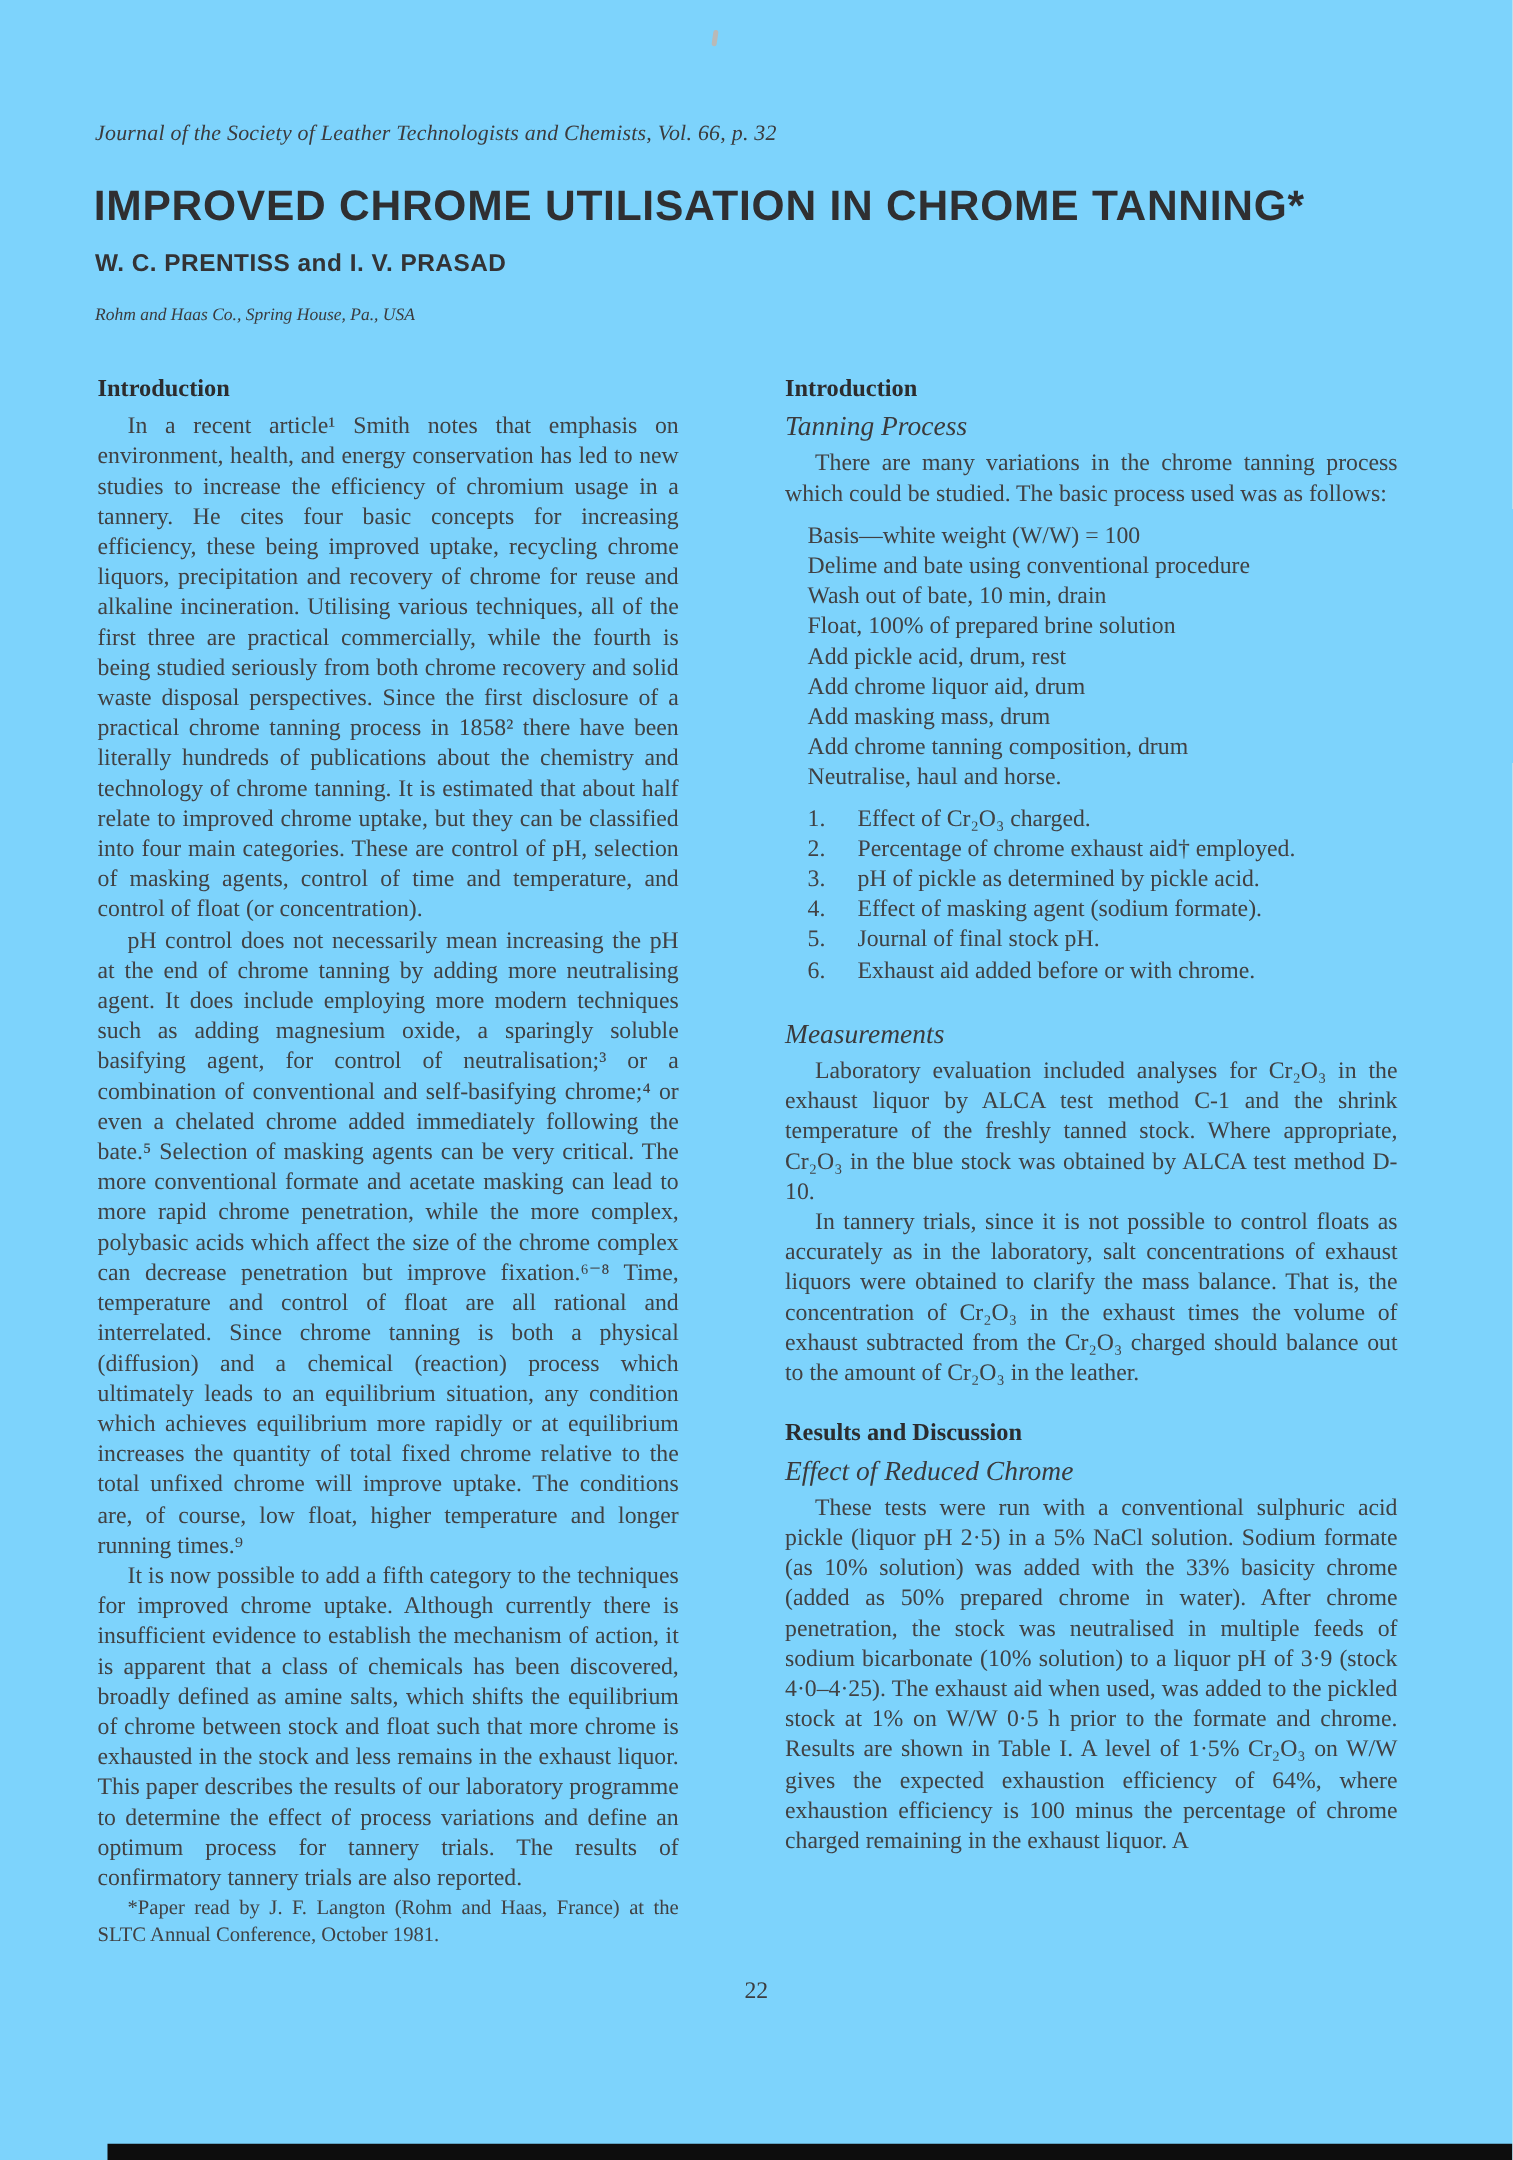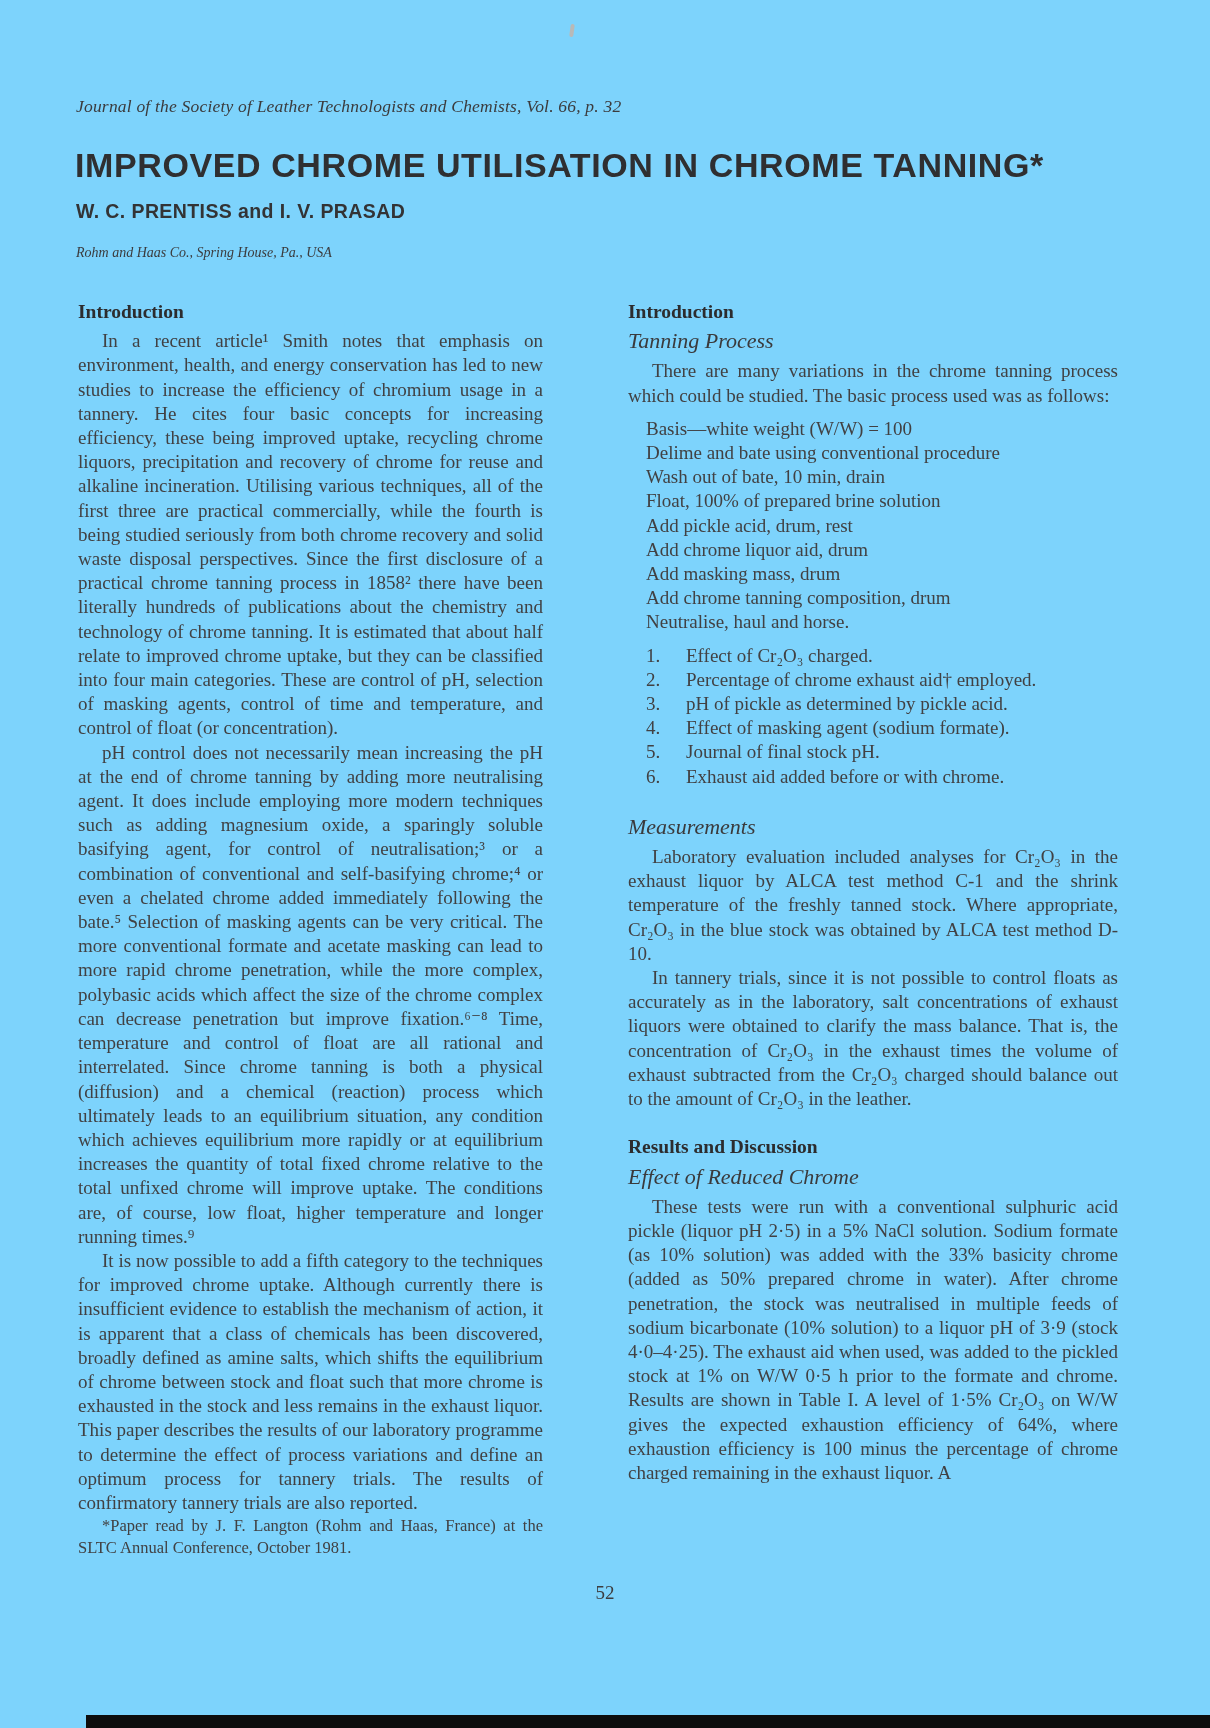--- a/index.html
+++ b/index.html
@@ -210,17 +210,17 @@
       <p>In tannery trials, since it is not possible to control floats as accurately as in the laboratory, salt concentrations of exhaust liquors were obtained to clarify the mass balance. That is, the concentration of Cr₂O₃ in the exhaust times the volume of exhaust subtracted from the Cr₂O₃ charged should balance out to the amount of Cr₂O₃ in the leather.</p>
 
       <div class="sec-heading mt-gap2">Results and Discussion</div>
       <div class="sub-heading">Effect of Reduced Chrome</div>
       <p>These tests were run with a conventional sulphuric acid pickle (liquor pH 2·5) in a 5% NaCl solution. Sodium formate (as 10% solution) was added with the 33% basicity chrome (added as 50% prepared chrome in water). After chrome penetration, the stock was neutralised in multiple feeds of sodium bicarbonate (10% solution) to a liquor pH of 3·9 (stock 4·0–4·25). The exhaust aid when used, was added to the pickled stock at 1% on W/W 0·5 h prior to the formate and chrome. Results are shown in Table I. A level of 1·5% Cr₂O₃ on W/W gives the expected exhaustion efficiency of 64%, where exhaustion efficiency is 100 minus the percentage of chrome charged remaining in the exhaust liquor. A</p>
 
     </div>
 
   </div>
 
-  <div class="page-number">52</div>
+  <div class="page-number">22</div>
 
   <div class="scan-bar-bottom"></div>
 
 </div>
 
 </body></html>

